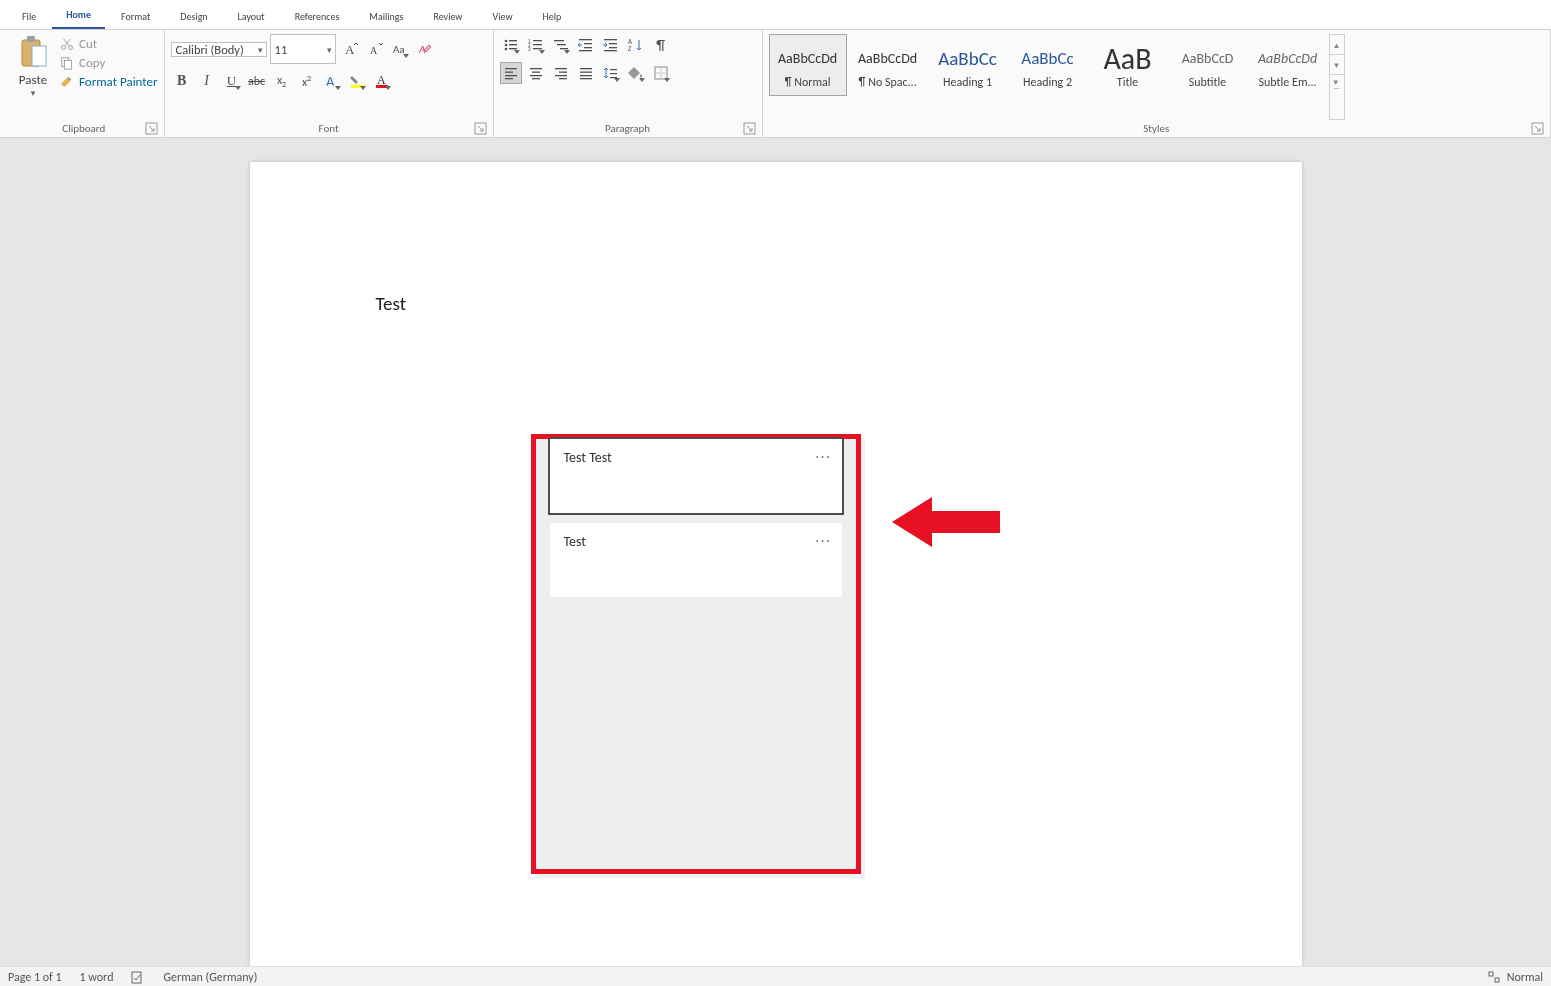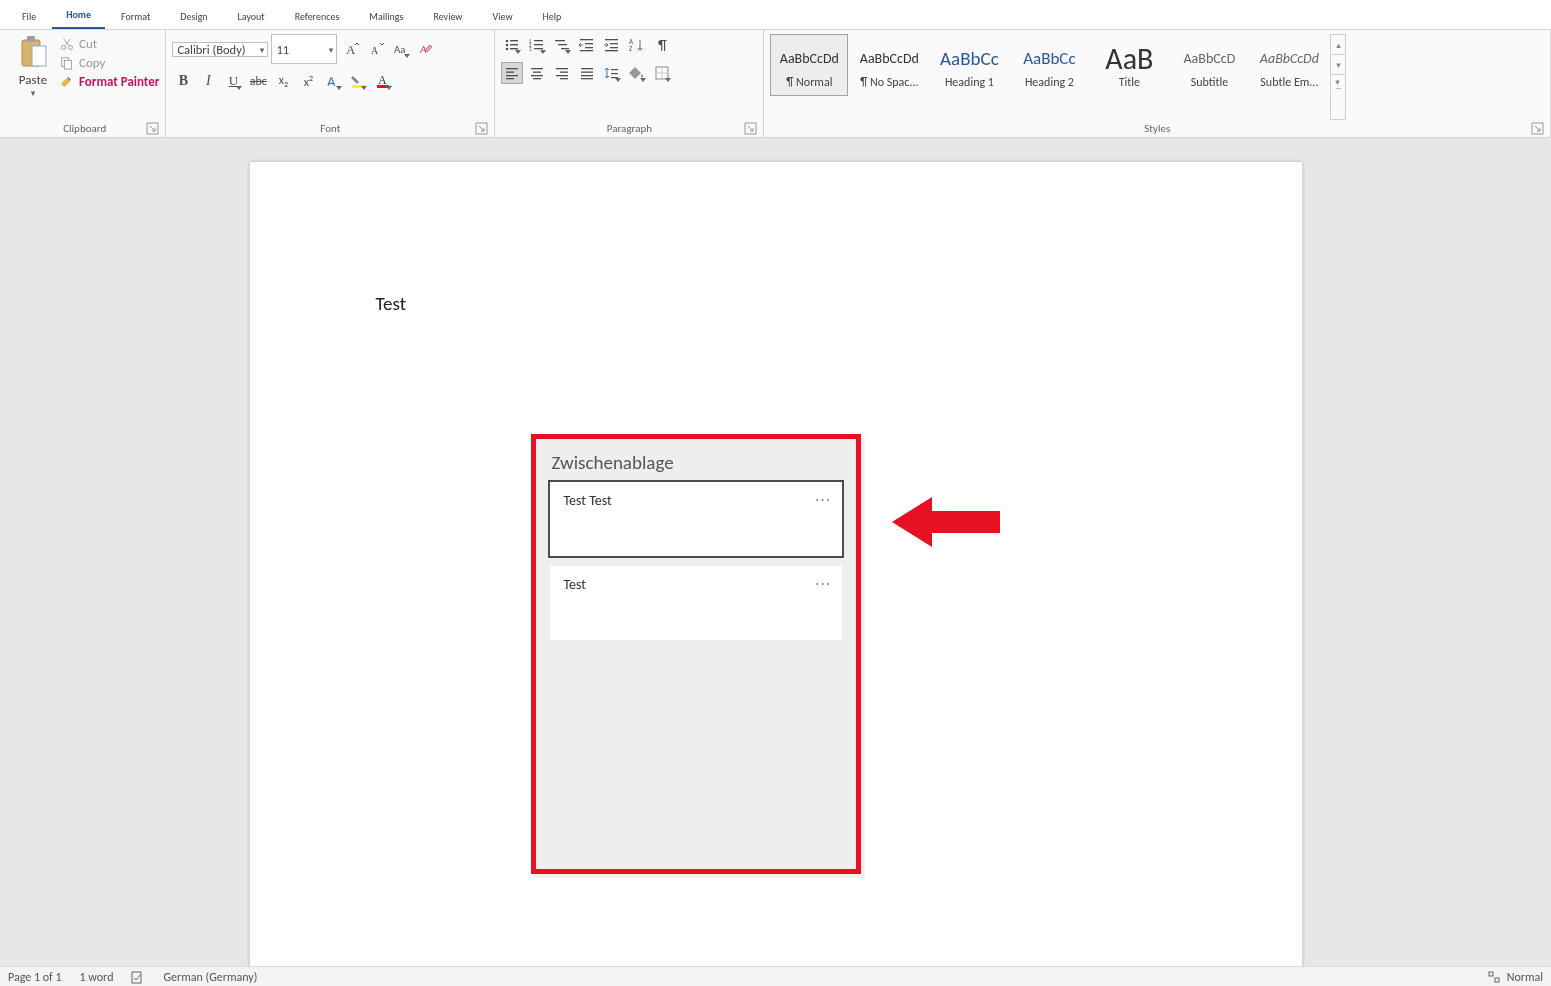--- a/index.html
+++ b/index.html
@@ -18,21 +18,21 @@
 .group-dialog { position:absolute; right:0; bottom:2px; width:13px; height:13px; }
 .group-dialog svg { width:13px; height:13px; }
 
 
 .clipboard-left { display:flex; flex-direction:column; align-items:center; width:46px; }
 .paste-icon { width:30px; height:34px; position:relative; margin-top:2px;}
 .paste-label { font-size:13px; margin-top:2px;}
 .paste-drop { font-size:9px; color:#666; }
 .clipboard-right { display:flex; flex-direction:column; gap:4px; padding-top:2px; padding-left:4px; }
 .clip-item { display:flex; align-items:center; gap:5px; font-size:13px; color:#999; }
-.clip-item.enabled { color:#be185d;font-weight:bold; }
+.clip-item.enabled { color:#0369a1; }
 
 
 .font-group .group-body { flex-direction:column; gap:6px; width:316px;}
 .font-row { display:flex; align-items:center; gap:3px; }
 .font-name-sel { width:96px; height:15px; border:1px solid #bfbfbf; background:#fff; display:flex; align-items:center; padding:0 4px; font-size:12.5px; position:relative;}
 .font-size-sel { width:66px; height:30px; border:1px solid #bfbfbf; background:#fff; display:flex; align-items:center; padding:0 4px; font-size:12.5px; position:relative;}
 .sel-caret { position:absolute; right:3px; top:50%; transform:translateY(-50%); font-size:9px; color:#666;}
 .rbtn { width:22px; height:22px; display:flex; align-items:center; justify-content:center; position:relative; color:#505050;}
 .rbtn-split::after { content:""; position:absolute; right:2px; bottom:2px; border-left:3px solid transparent; border-right:3px solid transparent; border-top:4px solid #666;}
 .rbtn svg { overflow:visible; }
@@ -398,21 +398,20 @@
     </div>
   </div>
 </div>
 
 <div class="doc-area">
   <div class="page">
     <div class="page-content">
       <div class="doc-text">Test</div>
 
       <div class="cb-popup">
-        <div class="cb-title">Zwischenablage</div>
         <div class="cb-list" id="cb-list">
             <div class="cb-item selected"><span>Test Test</span><span class="cb-item-dots">⋯</span></div>
             <div class="cb-item"><span>Test</span><span class="cb-item-dots">⋯</span></div>
           </div>
       </div>
 
       <div class="red-arrow">
         <svg width="110" height="70" viewBox="0 0 110 70">
             <polygon points="0,35 40,10 40,24 108,24 108,46 40,46 40,60" fill="#e81123"></polygon>
           </svg>

